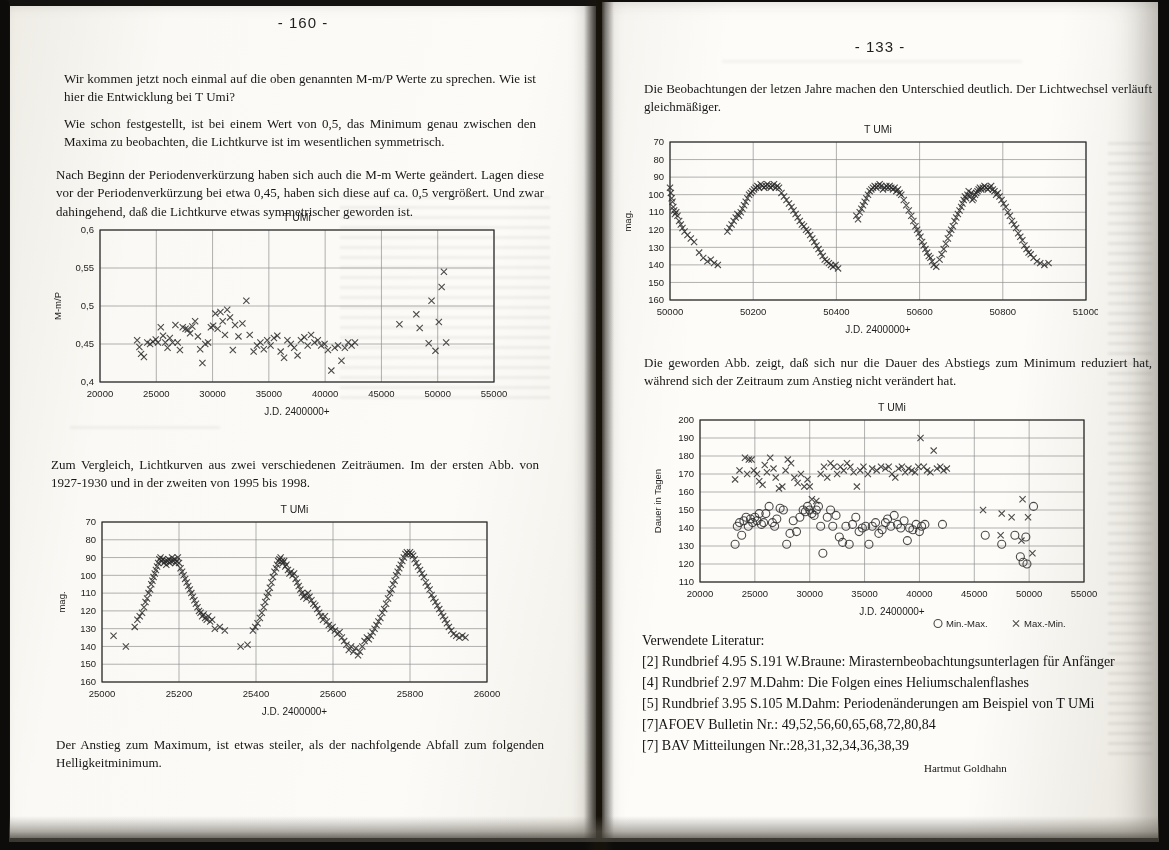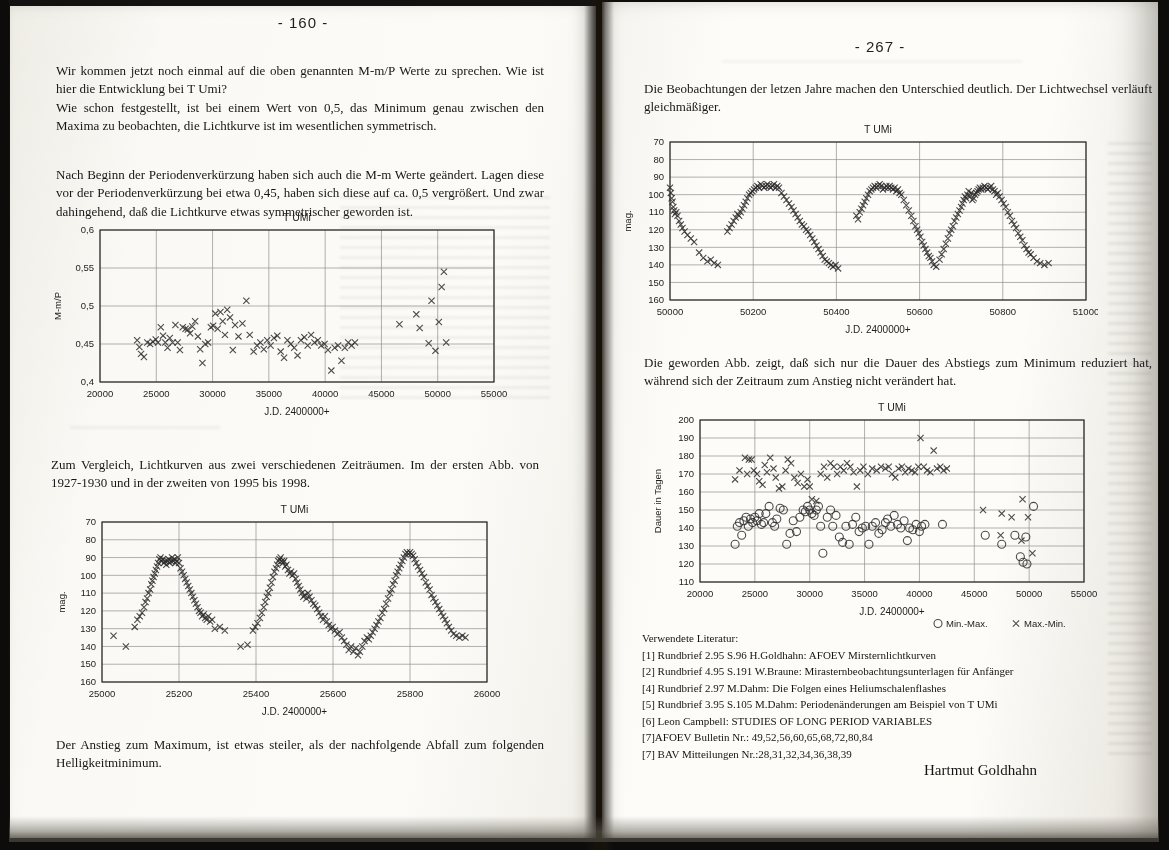--- a/index.html
+++ b/index.html
@@ -19,27 +19,27 @@
   #edge-right{left:1159px;top:0;width:10px;height:850px}
   #edge-bottom{left:0;top:840px;width:1169px;height:10px}
   #edge-top{left:596px;top:0;width:573px;height:3px;opacity:.8}
   .shade-bottom{position:absolute;left:9px;top:816px;width:1150px;height:26px;
     background:linear-gradient(to bottom,rgba(130,125,112,0),rgba(108,104,94,.5) 60%,rgba(66,63,56,.85))}
   .ghost{position:absolute;filter:blur(1.2px);opacity:.5;
     background:repeating-linear-gradient(to bottom,rgba(125,121,112,.28) 0 3px,rgba(0,0,0,0) 3px 10px)}
   .pagenum{position:absolute;width:100%;text-align:center;
     font-family:"Liberation Sans",sans-serif;font-size:15px;letter-spacing:1px;color:#1f1f1f}
   .para{position:absolute;font-size:13px;line-height:1.42;text-align:justify;color:#171717}
-  .para p{margin:0}
+  .para p{margin:8px}
   figure{position:absolute;margin:0}
   svg{display:block}
   svg text{font-family:"Liberation Sans",sans-serif;fill:#1d1d1d}
-  .lit{position:absolute;font-size:11px;line-height:1.5;color:#141414}
+  .lit{position:absolute;font-size:14px;line-height:1.5;color:#141414}
   .lit div{white-space:nowrap}
-  .signature{position:absolute;font-size:15px;color:#141414}
+  .signature{position:absolute;font-size:11px;color:#141414}
 </style>
 </head>
 <body>
 
 <div class="edge" id="edge-left"></div>
 <div class="edge" id="edge-right"></div>
 <div class="edge" id="edge-bottom"></div>
 <div class="edge" id="edge-top"></div>
 
 <div class="page" id="page-left">
@@ -398,21 +398,21 @@
       </svg>
   </figure>
 
   <div class="para" style="top:730px;left:46px;width:488px">Der Anstieg zum Maximum, ist etwas steiler, als der nachfolgende Abfall zum folgenden Helligkeitminimum.</div>
 
   <div class="ghost" style="left:330px;top:190px;width:210px;height:210px;opacity:.35"></div>
   <div class="ghost" style="left:60px;top:420px;width:150px;height:10px;opacity:.3"></div>
 </div>
 
 <div class="page" id="page-right">
-  <div class="pagenum" style="top:36px">- 267 -</div>
+  <div class="pagenum" style="top:36px">- 133 -</div>
 
   <div class="para" style="top:78px;left:42px;width:508px">Die Beobachtungen der letzen Jahre machen den Unterschied deutlich. Der Lichtwechsel verläuft gleichmäßiger.</div>
 
   <figure style="top:110px;left:16px">
     <svg width="480" height="238" viewBox="0 0 480 238">
         <line x1="52" y1="30" x2="52" y2="188" stroke="#8f8f8f" stroke-width="0.7"></line>
         <line x1="135.2" y1="30" x2="135.2" y2="188" stroke="#8f8f8f" stroke-width="0.7"></line>
         <line x1="218.4" y1="30" x2="218.4" y2="188" stroke="#8f8f8f" stroke-width="0.7"></line>
         <line x1="301.6" y1="30" x2="301.6" y2="188" stroke="#8f8f8f" stroke-width="0.7"></line>
         <line x1="384.8" y1="30" x2="384.8" y2="188" stroke="#8f8f8f" stroke-width="0.7"></line>
@@ -839,25 +839,23 @@
         </g>
         <circle cx="290" cy="231.5" r="4" stroke="#2c2c2c" stroke-width="1.1" fill="none" opacity="0.85"></circle>
         <text x="298" y="235" font-size="9.5">Min.-Max.</text>
         <path d="M364.9 228.4L371.1 234.6M364.9 234.6L371.1 228.4" stroke="#2c2c2c" stroke-width="1.1" fill="none" opacity="0.85"></path>
         <text x="376" y="235" font-size="9.5">Max.-Min.</text>
       </svg>
   </figure>
 
   <div class="lit" style="top:628px;left:40px;width:512px">
     <div>Verwendete Literatur:</div>
-    <div>[1] Rundbrief  2.95 S.96 H.Goldhahn: AFOEV Mirsternlichtkurven</div>
     <div>[2] Rundbrief 4.95 S.191 W.Braune: Mirasternbeobachtungsunterlagen für Anfänger</div>
     <div>[4] Rundbrief 2.97 M.Dahm: Die Folgen eines Heliumschalenflashes</div>
     <div>[5] Rundbrief 3.95 S.105 M.Dahm: Periodenänderungen am Beispiel von T UMi</div>
-    <div>[6] Leon Campbell: STUDIES OF LONG PERIOD VARIABLES</div>
     <div>[7]AFOEV Bulletin Nr.: 49,52,56,60,65,68,72,80,84</div>
     <div>[7] BAV Mitteilungen Nr.:28,31,32,34,36,38,39</div>
   </div>
 
   <div class="signature" style="top:760px;left:322px">Hartmut Goldhahn</div>
 
   <div class="ghost" style="left:506px;top:140px;width:44px;height:620px;opacity:.45"></div>
   <div class="ghost" style="left:120px;top:58px;width:300px;height:8px;opacity:.25"></div>
 </div>
 

